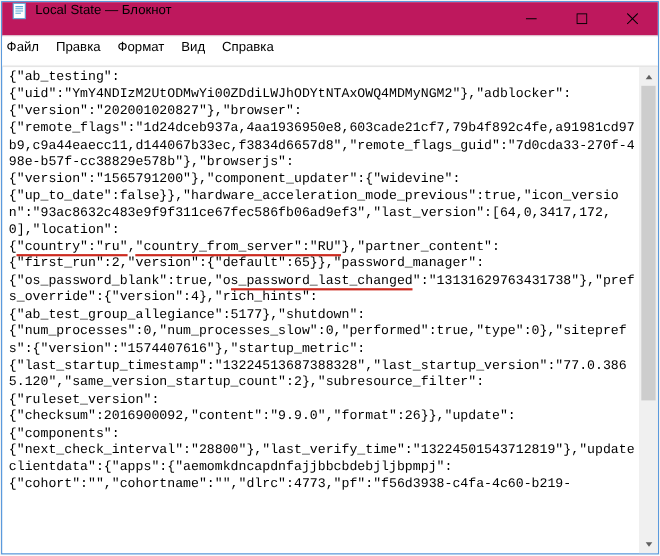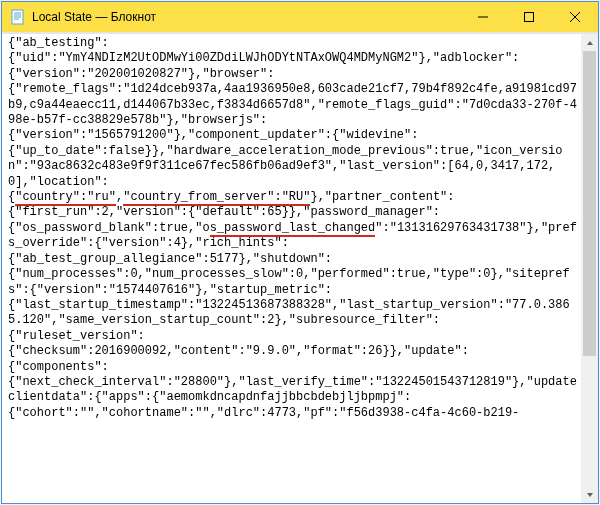--- a/index.html
+++ b/index.html
@@ -1,17 +1,17 @@
 <!DOCTYPE html>
 <html><head>
 <meta charset="utf-8">
 <style>
 html,body{margin:0;padding:0;background:#fff;font-family:"Segoe UI",Tahoma,sans-serif;font-size:12px;color:#000}
 .window{width:596px;height:501px;border:1px solid #4a90d9;margin:1px;background:#fff;display:flex;flex-direction:column;box-shadow:0 0 0 1px rgba(0,0,0,0.05)}
-.titlebar{height:30px;background:#fde047;display:flex;align-items:center;border-bottom:1px solid #e5e5e5}
+.titlebar{height:30px;background:#be185d;display:flex;border-bottom:1px solid #e5e5e5}
 .titlebar-icon{width:16px;height:16px;margin:0 6px 0 8px;display:flex;align-items:center;justify-content:center}
 .titlebar-title{flex:1;font-size:12px;color:#000}
 .titlebar-controls{display:flex}
 .titlebar-btn{width:46px;height:30px;display:flex;align-items:center;justify-content:center;color:#000}
 .titlebar-btn svg{width:10px;height:10px}
 .menubar{height:20px;background:#fff;padding:2px 4px 4px 4px;border-bottom:1px solid #f0f0f0}
 .menubar span{margin-right:12px;font-size:12px;color:#000}
 .menubar span:first-letter{text-decoration:underline}
 .content-wrap{flex:1;display:flex;overflow:hidden;border-top:1px solid #e5e5e5}
 .content{flex:1;padding:2px 4px 2px 6px;font-family:Consolas,"Courier New",monospace;font-size:12px;line-height:15.4px;white-space:pre-wrap;word-break:break-all;overflow:hidden;color:#000;position:relative}
@@ -47,20 +47,27 @@
           </svg>
         </div>
       <div class="titlebar-btn">
           <svg viewBox="0 0 10 10">
             <line x1="0" y1="0" x2="10" y2="10" stroke="#000" stroke-width="1"></line>
             <line x1="10" y1="0" x2="0" y2="10" stroke="#000" stroke-width="1"></line>
           </svg>
         </div>
     </div>
   </div>
+  <div class="menubar">
+    <span>Файл</span>
+    <span>Правка</span>
+    <span>Формат</span>
+    <span>Вид</span>
+    <span>Справка</span>
+  </div>
   <div class="content-wrap">
     <div class="content" id="text-content">{"ab_testing":
 {"uid":"YmY4NDIzM2UtODMwYi00ZDdiLWJhODYtNTAxOWQ4MDMyNGM2"},"adblocker":
 {"version":"202001020827"},"browser":
 {"remote_flags":"1d24dceb937a,4aa1936950e8,603cade21cf7,79b4f892c4fe,a91981cd97b9,c9a44eaecc11,d144067b33ec,f3834d6657d8","remote_flags_guid":"7d0cda33-270f-498e-b57f-cc38829e578b"},"browserjs":
 {"version":"1565791200"},"component_updater":{"widevine":
 {"up_to_date":false}},"hardware_acceleration_mode_previous":true,"icon_version":"93ac8632c483e9f9f311ce67fec586fb06ad9ef3","last_version":[64,0,3417,172,0],"location":
 {<span class="hl">"country":"ru"</span>,<span class="hl">"country_from_server":"RU"</span>},"partner_content":
 {"first_run":2,"version":{"default":65}},"password_manager":
 {"os_password_blank":true,"o<span class="hl">s_password_last_changed</span>":"13131629763431738"},"prefs_override":{"version":4},"rich_hints":

